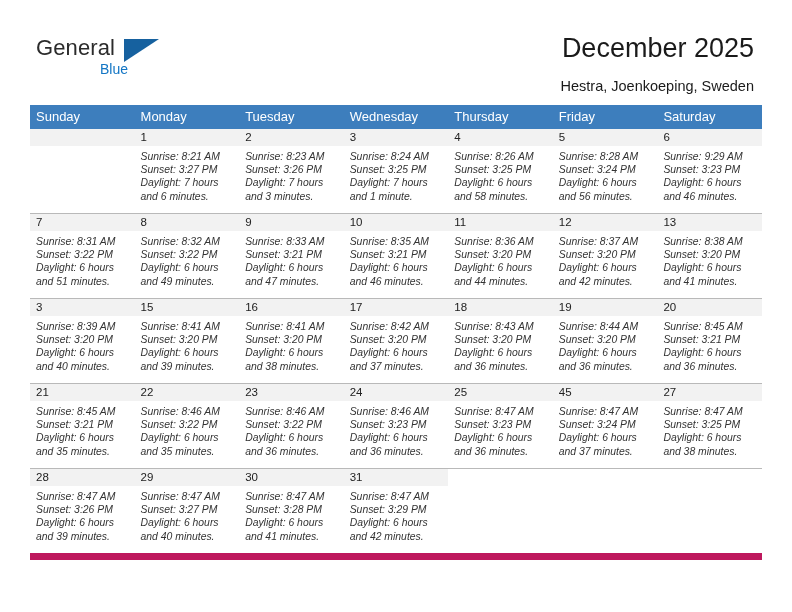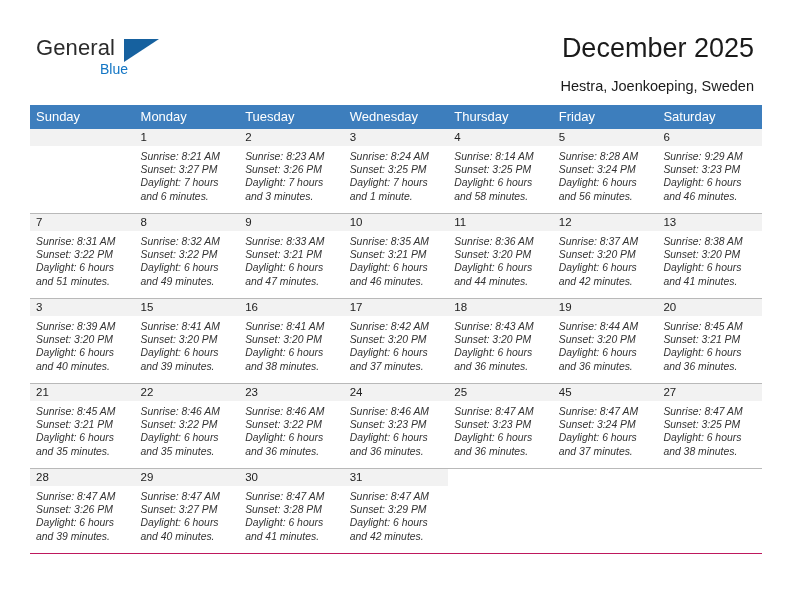--- a/index.html
+++ b/index.html
@@ -103,21 +103,21 @@
   }
   .calendar td {
     width: 104.57px;
     vertical-align: top;
     padding: 0;
     border: none;
     border-bottom: 1px solid #b9b9b9;
     height: 84px;
   }
   .calendar tr.week:last-child td {
-    border-bottom: 1px solid #be185d;
+    border-bottom: 7px solid #be185d;
   }
   .cell-inner {
     position: relative;
     height: 84px;
   }
   .daynum-band {
     background: #f2f2f2;
     height: 17px;
     padding: 2px 0 0 6px;
     font-size: 11.5px;
@@ -209,21 +209,21 @@
                 <div>Sunset: 3:25 PM</div>
                 <div>Daylight: 7 hours</div>
                 <div>and 1 minute.</div>
               </div>
             </div>
           </td>
         <td>
             <div class="cell-inner">
               <div class="daynum-band">4</div>
               <div class="cell-body">
-                <div>Sunrise: 8:14 AM</div>
+                <div>Sunrise: 8:26 AM</div>
                 <div>Sunset: 3:25 PM</div>
                 <div>Daylight: 6 hours</div>
                 <div>and 58 minutes.</div>
               </div>
             </div>
           </td>
         <td>
             <div class="cell-inner">
               <div class="daynum-band">5</div>
               <div class="cell-body">

